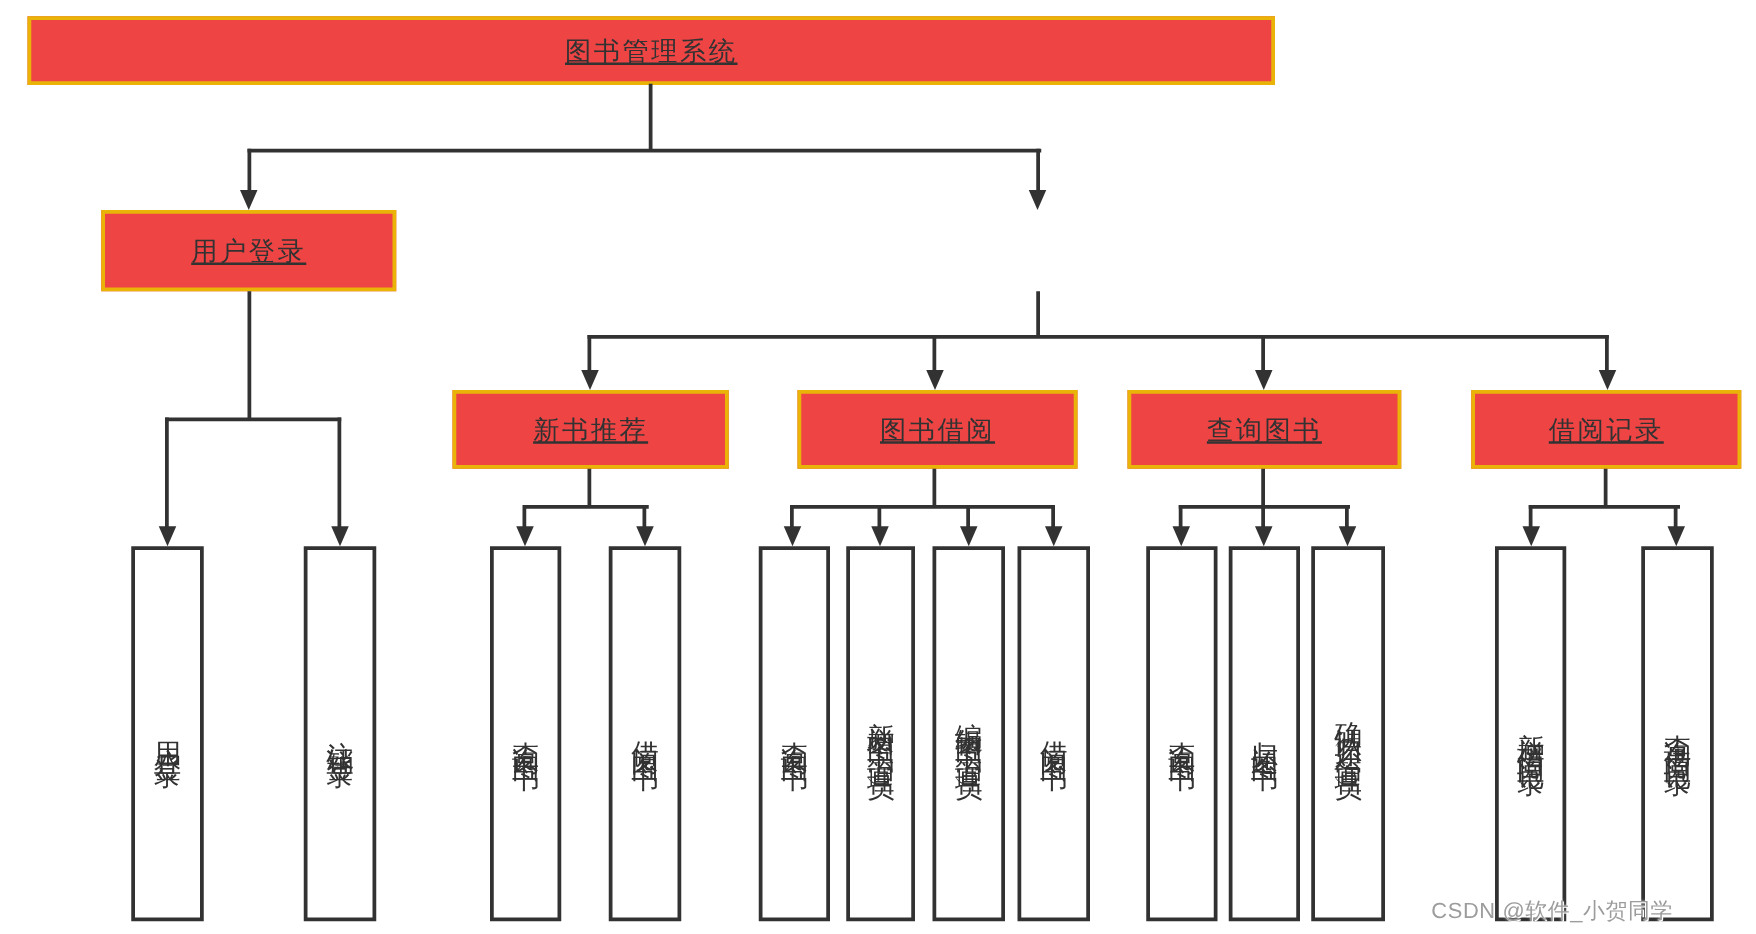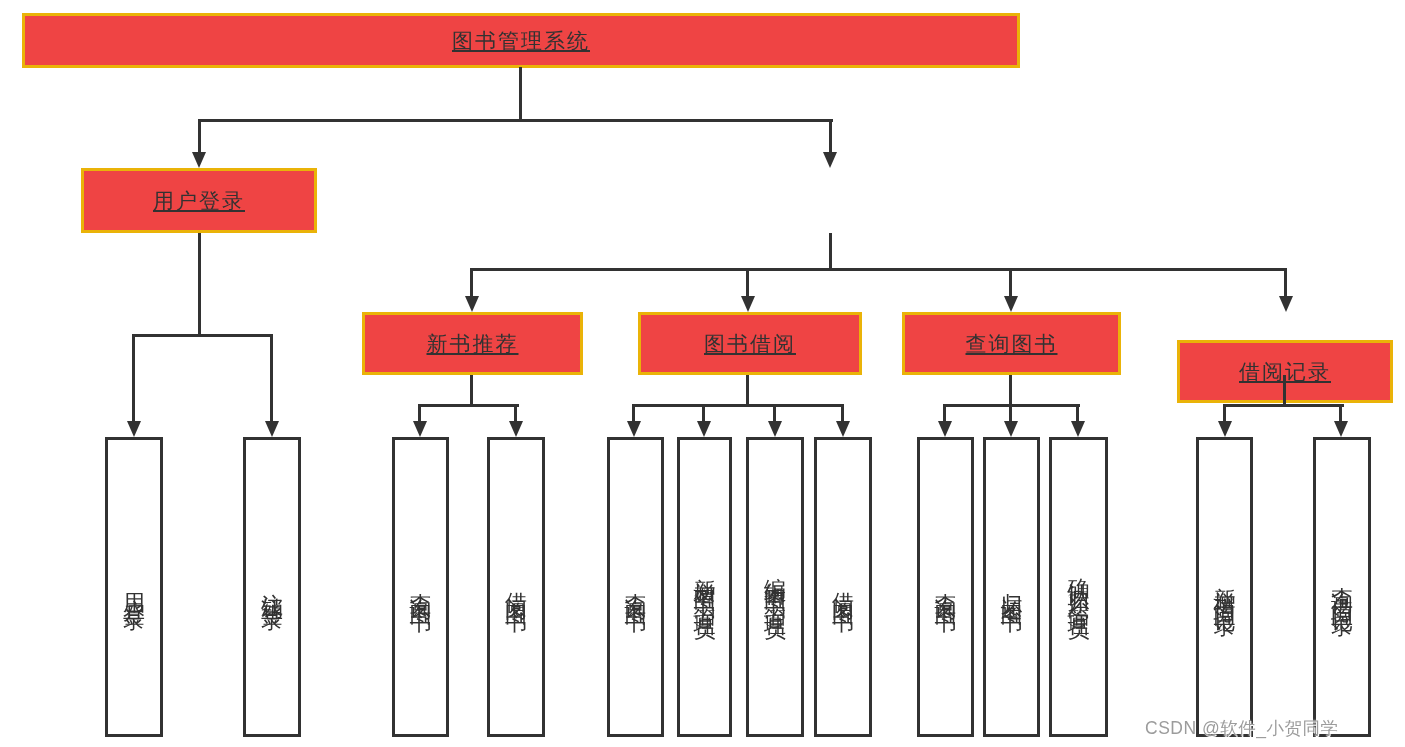--- a/index.html
+++ b/index.html
@@ -73,21 +73,21 @@
 
   <div class="hbox" style="left:362px;top:312px;width:221px;height:63px;">
     <span>新书推荐</span>
   </div>
   <div class="hbox" style="left:638px;top:312px;width:224px;height:63px;">
     <span>图书借阅</span>
   </div>
   <div class="hbox" style="left:902px;top:312px;width:219px;height:63px;">
     <span>查询图书</span>
   </div>
-  <div class="hbox" style="left:1177px;top:312px;width:216px;height:63px;margin-top:28px;">
+  <div class="hbox" style="left:1177px;top:312px;width:216px;height:63px;">
     <span>借阅记录</span>
   </div>
 
   <div class="line" style="left:470px;top:375px;width:3px;height:31px;"></div>
   <div class="line" style="left:419px;top:404px;width:100px;height:3px;"></div>
   <div class="line" style="left:418px;top:404px;width:3px;height:19px;"></div>
   <div class="ahead" style="left:413px;top:421px;"></div>
   <div class="line" style="left:514px;top:404px;width:3px;height:19px;"></div>
   <div class="ahead" style="left:509px;top:421px;"></div>
 

